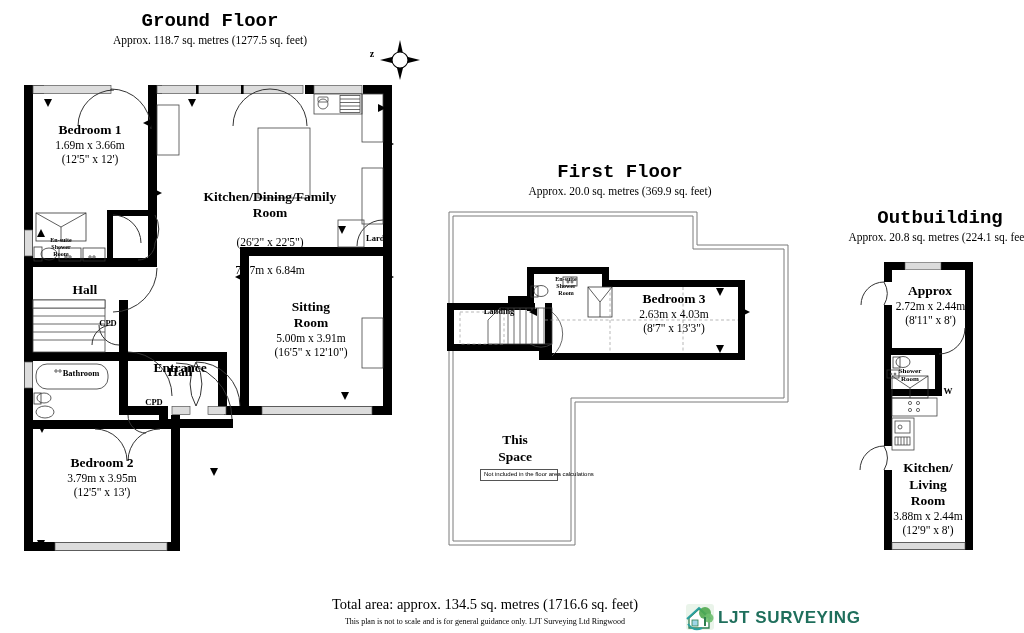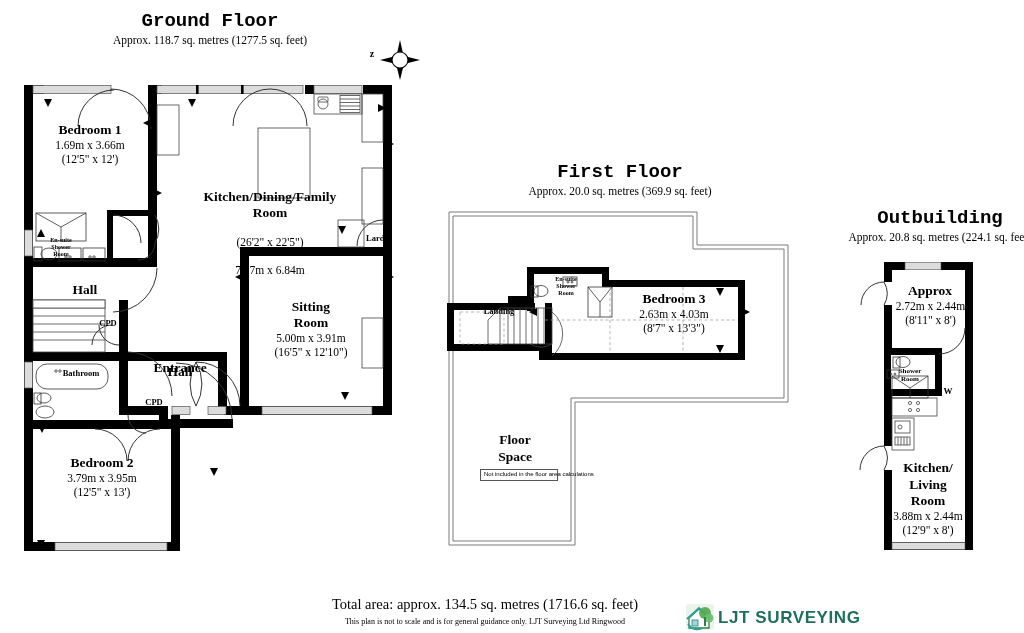--- a/index.html
+++ b/index.html
@@ -426,21 +426,21 @@
 Shower
 Room</div>
 
 <div class="lbl rmname" style="left:604px;top:291px;width:140px;">Bedroom 3</div>
 <div class="lbl rmdim" style="left:604px;top:308px;width:140px;">2.63m x 4.03m</div>
 <div class="lbl rmdim" style="left:604px;top:322px;width:140px;">(8'7" x 13'3")</div>
 <div class="lbl small" style="left:455px;top:307px;width:56px;">Landing</div>
 <div class="lbl tiny wrap" style="left:545px;top:276px;width:42px;white-space:pre-line;">En-suite
 Shower
 Room</div>
-<div class="lbl rmname" style="left:460px;top:432px;width:110px;">Floor</div>
+<div class="lbl rmname" style="left:460px;top:432px;width:110px;">This</div>
 <div class="lbl rmname" style="left:460px;top:449px;width:110px;">Space</div>
 <div class="lbl note-box" style="left:480px;top:469px;width:70px;">Not included in the floor area calculations</div>
 
 <div class="lbl rmname" style="left:880px;top:283px;width:100px;">Approx</div>
 <div class="lbl rmdim" style="left:873px;top:300px;width:115px;">2.72m x 2.44m</div>
 <div class="lbl rmdim" style="left:873px;top:314px;width:115px;">(8'11" x 8')</div>
 <div class="lbl tiny" style="left:889px;top:367px;width:42px;font-size:7px;">Shower</div>
 <div class="lbl tiny" style="left:889px;top:375px;width:42px;font-size:7px;">Room</div>
 <div class="lbl small" style="left:920px;top:386px;width:24px;font-size:9px;">W</div>
 <div class="lbl rmname" style="left:880px;top:460px;width:96px;">Kitchen/</div>

